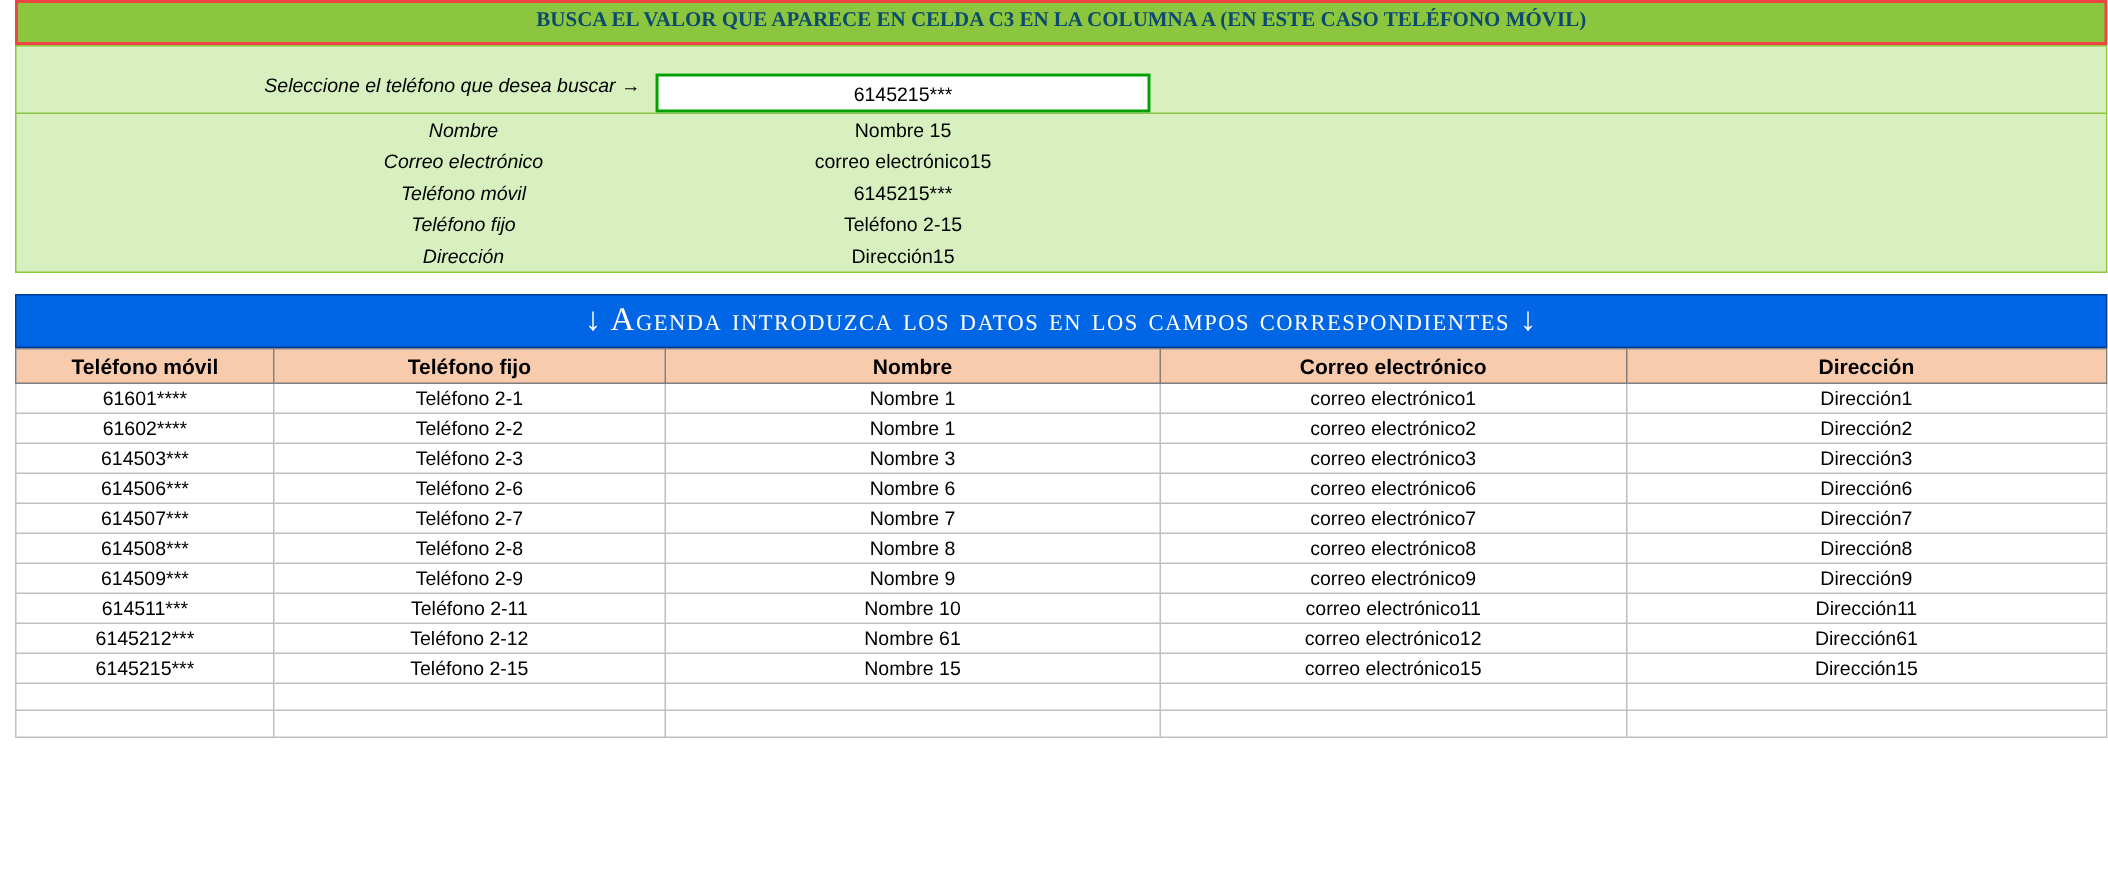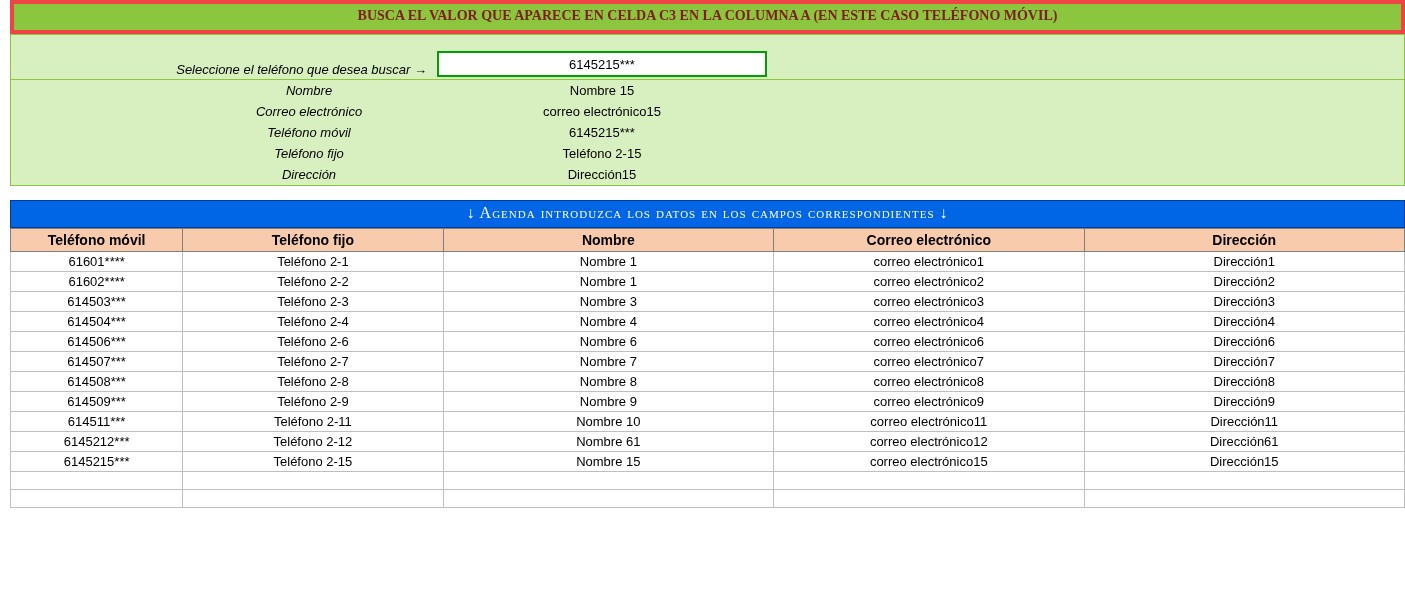--- a/index.html
+++ b/index.html
@@ -9,37 +9,37 @@
     font-size: 13px;
     background: #fff;
     width: 1405px;
   }
   .sheet {
     margin-left: 10px;
     width: 1395px;
   }
   .title-bar {
     background: #8cc63f;
-    border: 4px solid #ef4444;
-    color: #7f1d1d;
+    border: 2px solid #ef4444;
+    color: #0c4a6e;
     font-weight: bold;
     text-align: center;
     padding: 4px 0 6px 0;
     font-size: 14px;
     font-family: Georgia, 'Times New Roman', serif;
   }
   .search-area {
     background: #d8f0c0;
     border: 1px solid #8cc63f;
     padding: 18px 0 2px 0;
     position: relative;
   }
   .search-row {
     display: flex;
-    align-items: flex-end;
+    align-items: flex-start;
     height: 24px;
   }
   .search-label {
     width: 426px;
     text-align: right;
     padding-right: 10px;
     font-style: italic;
     font-size: 13px;
   }
   .search-input-wrap {
@@ -81,21 +81,21 @@
     width: 330px;
     text-align: center;
     font-size: 13px;
   }
   .spacer-row { height: 14px; }
   .agenda-bar {
     background: #0066e6;
     color: #fff;
     font-family: Georgia, 'Times New Roman', serif;
     font-variant: small-caps;
-    font-size: 16px;
+    font-size: 22px;
     text-align: center;
     padding: 3px 0 5px 0;
     letter-spacing: 1px;
     border: 1px solid #003d99;
   }
   table.data {
     border-collapse: collapse;
     width: 100%;
     table-layout: fixed;
   }
@@ -195,27 +195,20 @@
           <td>Dirección2</td>
         </tr>
         <tr>
           <td>614503***</td>
           <td>Teléfono 2-3</td>
           <td>Nombre 3</td>
           <td>correo electrónico3</td>
           <td>Dirección3</td>
         </tr>
         <tr>
-          <td>614504***</td>
-          <td>Teléfono 2-4</td>
-          <td>Nombre 4</td>
-          <td>correo electrónico4</td>
-          <td>Dirección4</td>
-        </tr>
-        <tr>
           <td>614506***</td>
           <td>Teléfono 2-6</td>
           <td>Nombre 6</td>
           <td>correo electrónico6</td>
           <td>Dirección6</td>
         </tr>
         <tr>
           <td>614507***</td>
           <td>Teléfono 2-7</td>
           <td>Nombre 7</td>

